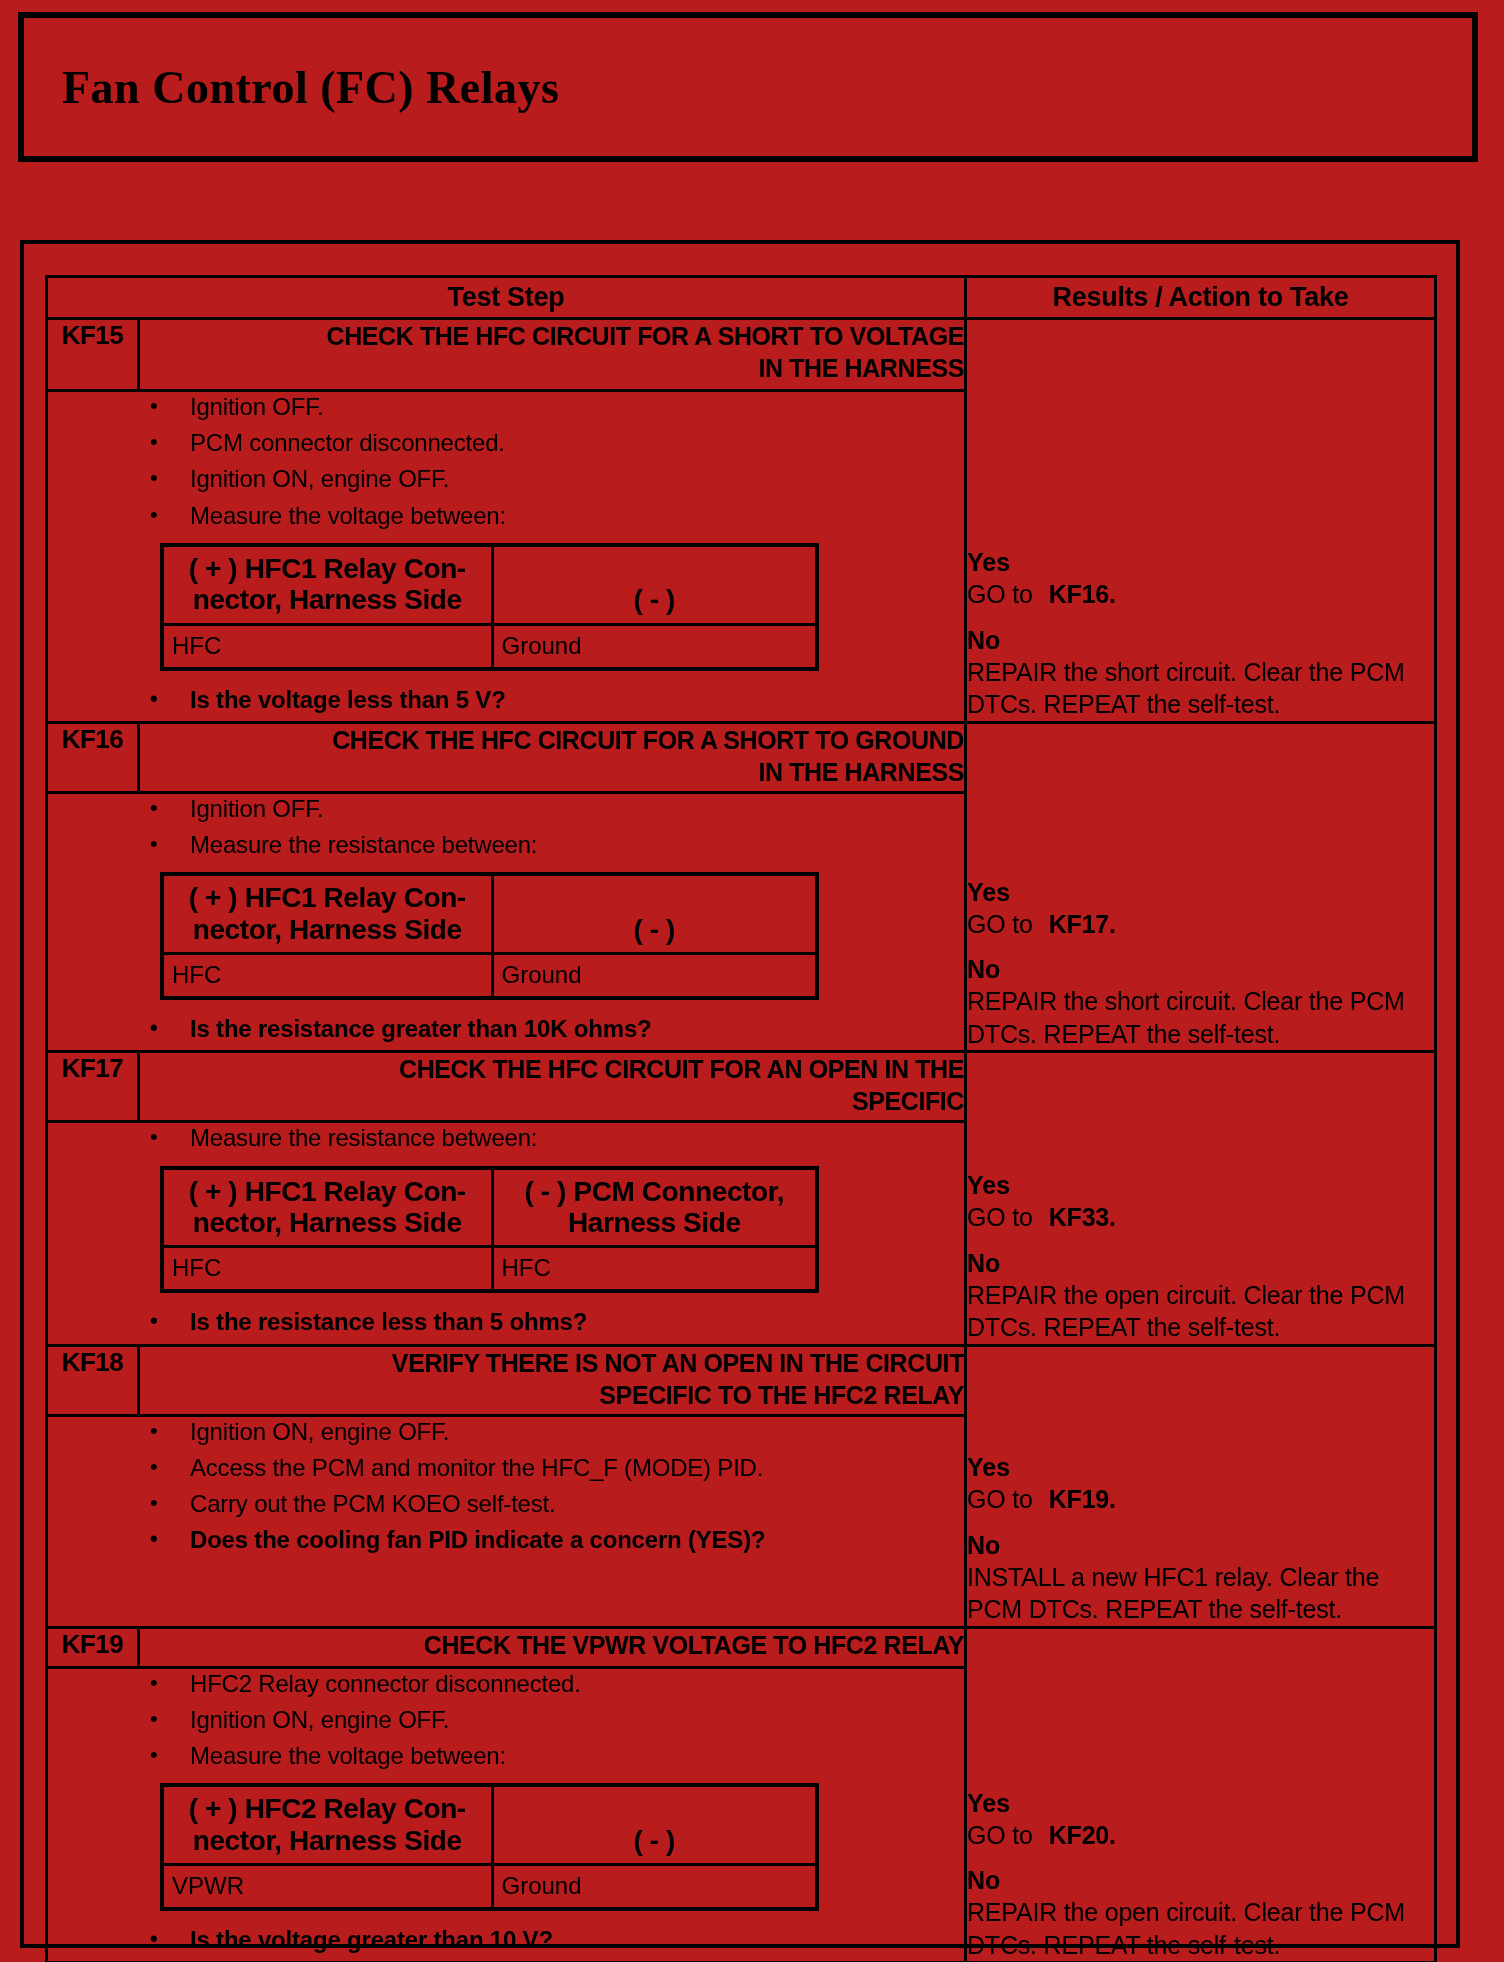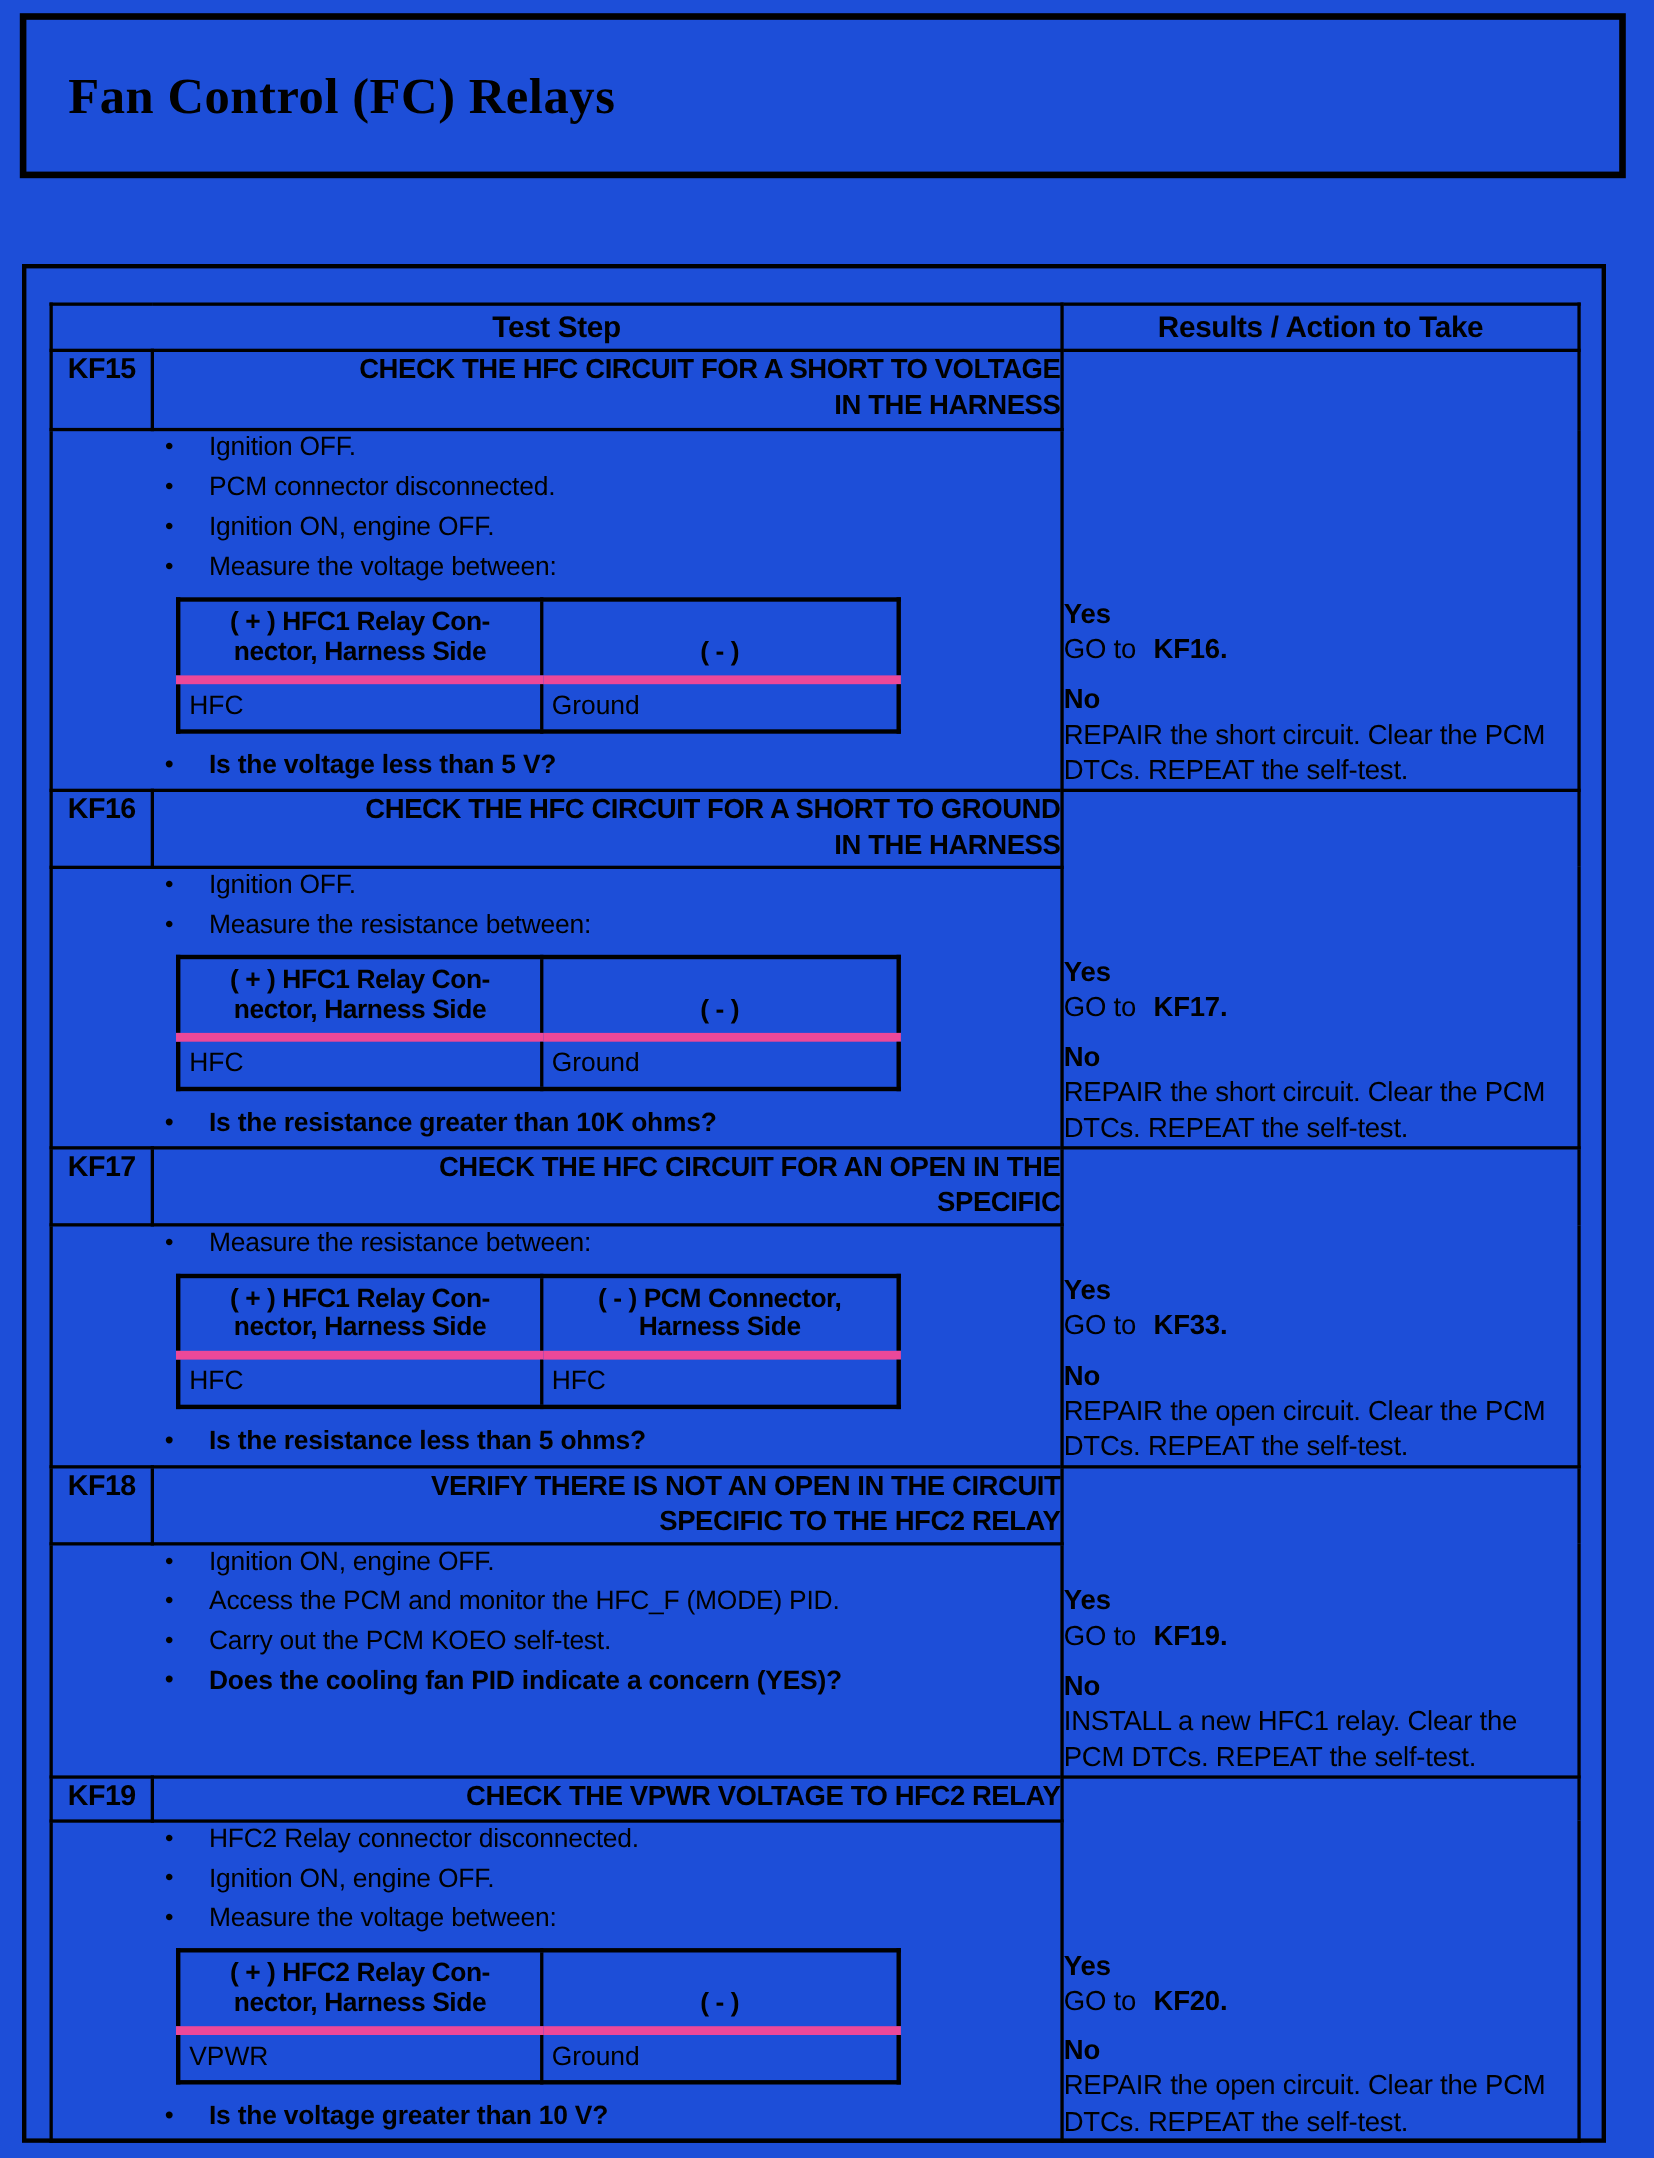--- a/index.html
+++ b/index.html
@@ -1,21 +1,21 @@
 <!DOCTYPE html>
 <html><head>
 <meta charset="utf-8">
 <style>
   html, body { margin: 0; padding: 0; background: #e8e8e8; }
   .page {
     position: relative;
     width: 1504px;
     height: 1962px;
     margin: 0 auto;
-    background: #1d4ed8;
+    background: #b91c1c;
     color: #000;
     font-family: "Liberation Sans", sans-serif;
     overflow: hidden;
   }
 
   
   .header-box {
     position: absolute;
     left: 18px; top: 12px;
     width: 1448px; height: 138px;
@@ -113,22 +113,22 @@
   
   table.meas {
     border-collapse: collapse;
     table-layout: fixed;
     margin: 12px 0 0 112px;
     width: 655px;
     border: 4px solid #000;
   }
   table.meas td { border: 3px solid #000; }
   table.meas tr.meas-hdr td {
-    border-bottom: 8px solid #ec4899;
-    font-size: 24px;
+    border-bottom: 2px solid #ec4899;
+    font-size: 28px;
     font-weight: bold;
     text-align: center;
     vertical-align: bottom;
     line-height: 1.12;
     padding: 6px 6px 7px;
     letter-spacing: -0.4px;
   }
   table.meas tr.meas-data td {
     font-size: 24px;
     padding: 6px 8px 7px;

